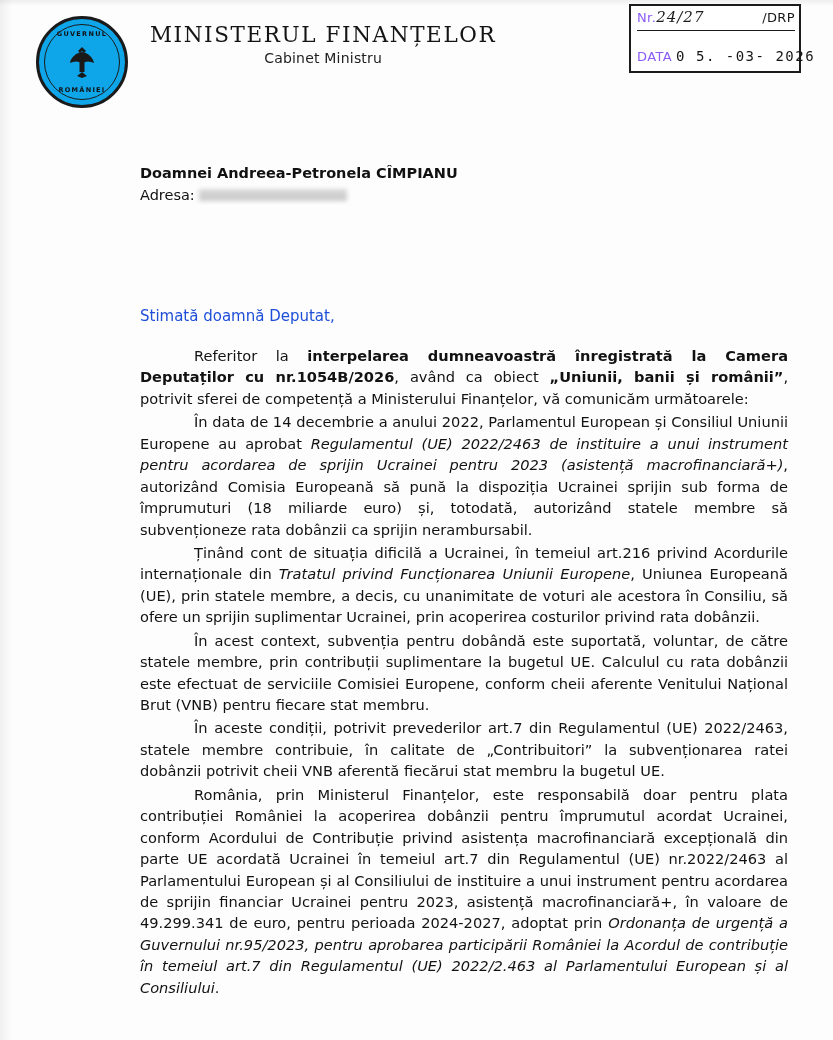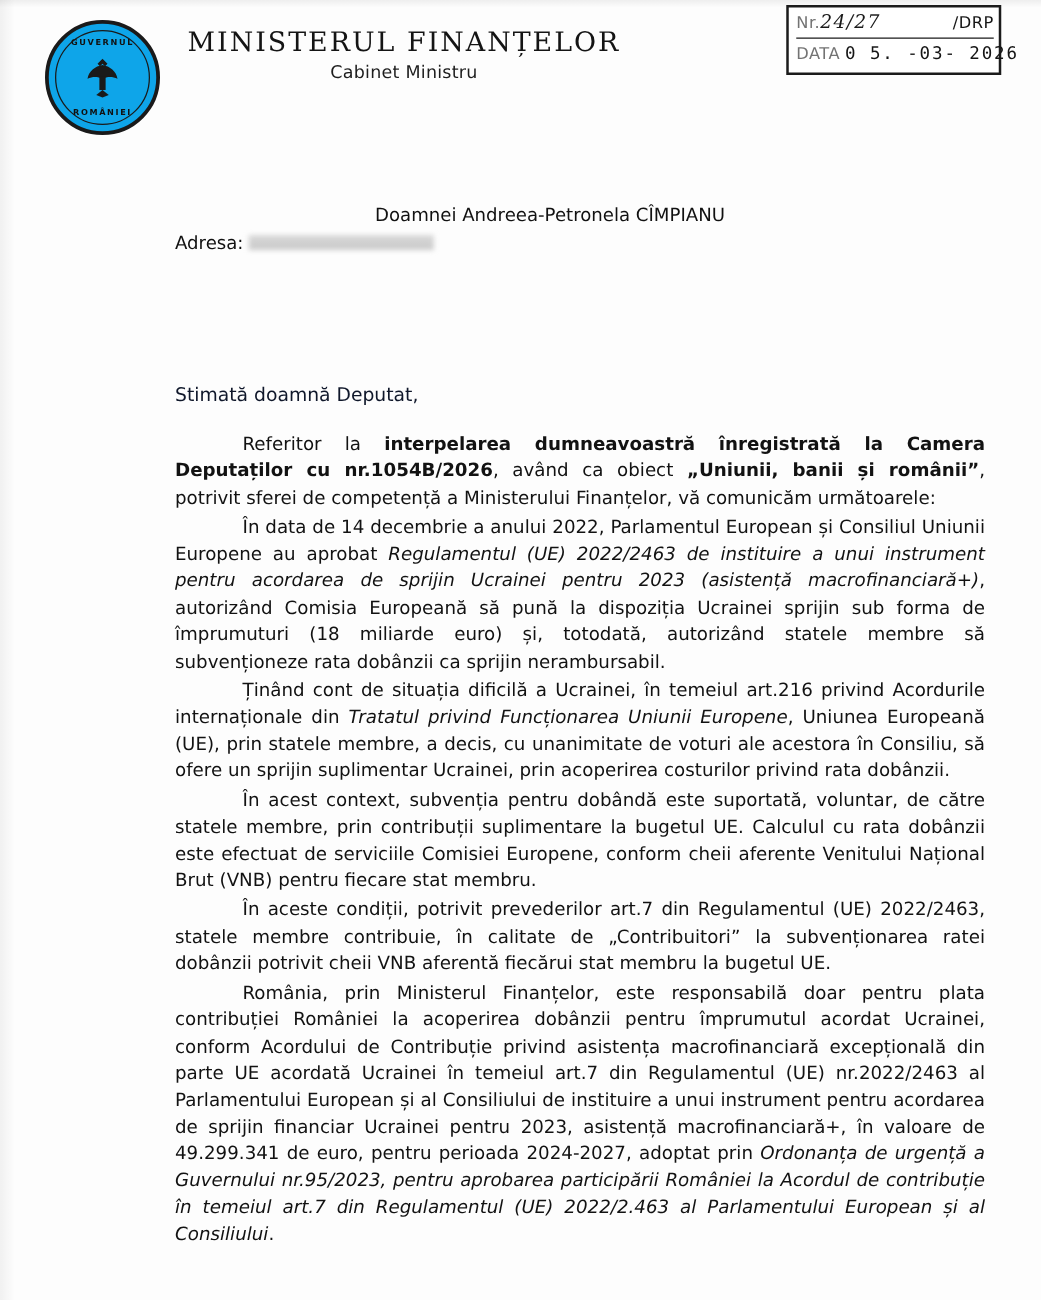--- a/index.html
+++ b/index.html
@@ -111,23 +111,23 @@
     display: flex;
     align-items: baseline;
     font-size: 13px;
     letter-spacing: 0.4px;
     white-space: nowrap;
     height: 20px;
   }
   .stamp-row.second {
     border-top: 1.5px solid #1b1b1b;
     margin-top: 2px;
-    padding-top: 4px;
-  }
-  .stamp-label { color: #737373; }
+    padding-top: 17px;
+  }
+  .stamp-label { color: #8b5cf6; }
   .stamp-hand {
     font-family: "DejaVu Serif", serif;
     font-style: italic;
     font-size: 15px;
     color: #1a1a1a;
     margin: 0 0;
     letter-spacing: 1px;
   }
   .stamp-date {
     font-family: "DejaVu Sans Mono", monospace;
@@ -143,39 +143,39 @@
 
   
   .addressee {
     position: absolute;
     top: 163px;
     left: 140px;
     width: 600px;
     font-size: 14.5px;
     line-height: 1.42;
   }
-  .addressee .line-bold { font-weight: normal; color: #111; text-align: center; }
+  .addressee .line-bold { font-weight: bold; color: #111; }
   .addressee .line-adr { font-weight: normal; color: #111; margin-top: 1px; }
   .redacted {
     display: inline-block;
     width: 148px;
     height: 12px;
     background: linear-gradient(180deg,#d8d8d8,#c9c9c9);
     filter: blur(2.2px);
     vertical-align: -1px;
     margin-left: 4px;
   }
 
   
   .salutation {
     position: absolute;
     top: 307px;
     left: 140px;
     font-size: 15px;
-    color: #0f172a;
+    color: #1d4ed8;
   }
 
   .body {
     position: absolute;
     top: 345px;
     left: 140px;
     width: 648px;
     font-size: 14.6px;
     line-height: 1.47;
     text-align: justify;

